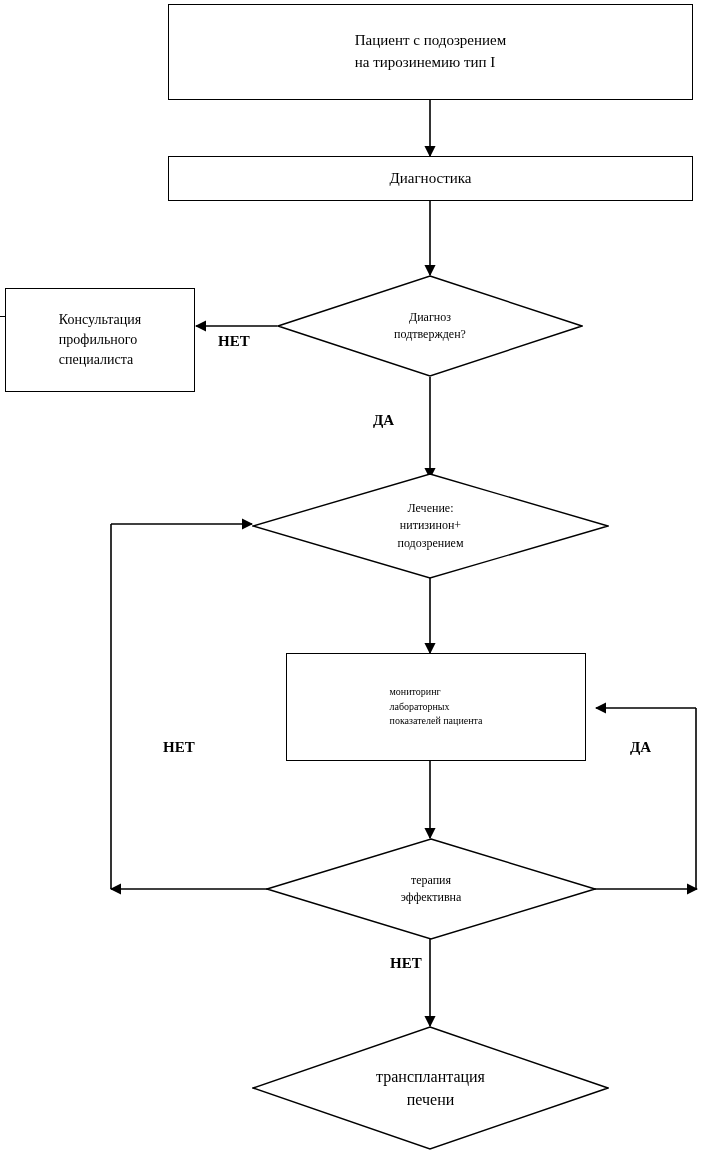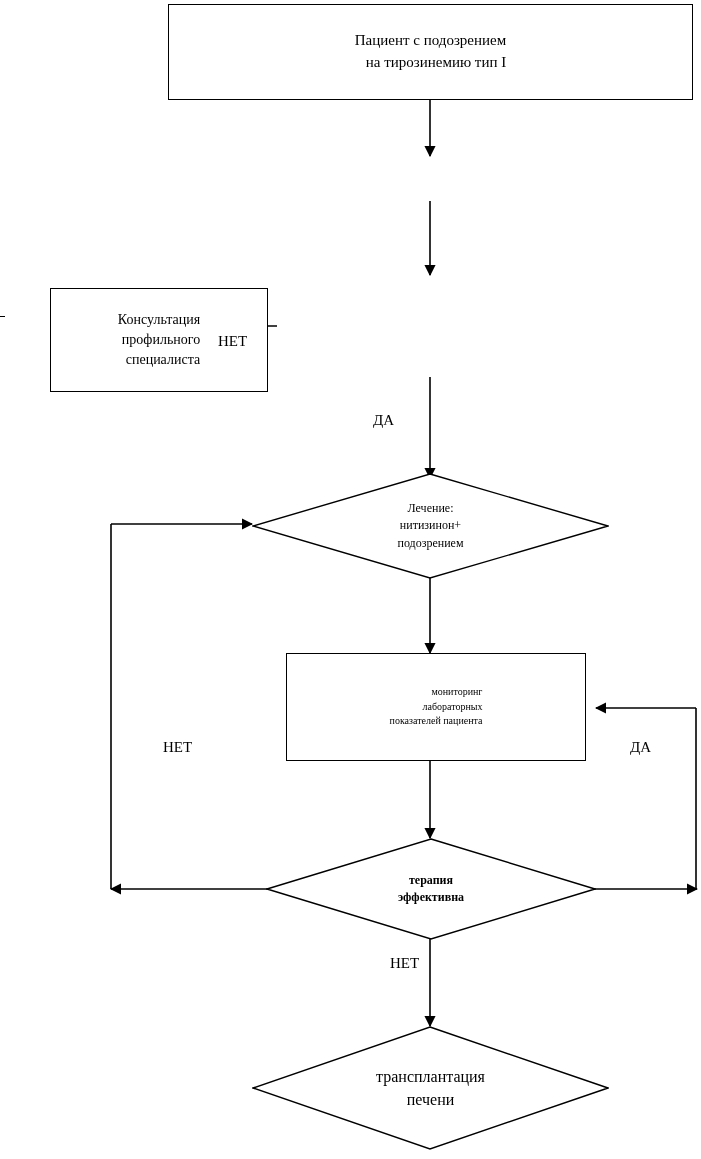--- a/index.html
+++ b/index.html
@@ -17,21 +17,21 @@
     height: 1159px;
     overflow: hidden;
     background: #ffffff;
   }
   .node {
     position: absolute;
     box-sizing: border-box;
     display: flex;
     align-items: center;
     justify-content: center;
-    text-align: right;
+    text-align: left;
     line-height: 1.45;
   }
   .box {
     border: 1px solid #000000;
     background: #ffffff;
   }
   .box .label {
     padding: 2px 6px;
     white-space: pre-line;
   }
@@ -53,21 +53,21 @@
     display: flex;
     align-items: center;
     justify-content: center;
     text-align: center;
     white-space: pre-line;
     line-height: 1.45;
   }
   .edge-label {
     position: absolute;
     font-family: "Liberation Serif", serif;
-    font-weight: normal;
+    font-weight: bold;
     white-space: nowrap;
   }
   #edges {
     position: absolute;
     left: 0;
     top: 0;
   }
   .tick {
     position: absolute;
     background: #000;
@@ -108,48 +108,58 @@
     <line x1="696" y1="708" x2="596" y2="708" stroke="#000" stroke-width="1.6" marker-end="url(#arrow)"></line>
   </svg>
 
   <div class="tick" style="left:0px; top:316px; width:5px; height:1px;"></div>
 
   <div class="node box" style="left:168px; top:4px; width:525px; height:96px; font-size:15px;">
     <div class="label">Пациент с подозрением
 на тирозинемию тип I</div>
   </div>
 
+  <div class="node box" style="left:168px; top:156px; width:525px; height:45px; font-size:15px;">
+    <div class="label">Диагностика</div>
+  </div>
 
-  <div class="node box" style="left:5px; top:288px; width:218px; height:104px; font-size:14px;margin-left:45px;">
+  <div class="node box" style="left:5px; top:288px; width:190px; height:104px; font-size:14px;">
     <div class="label">Консультация
 профильного
 специалиста</div>
   </div>
 
+  <div class="diamond-wrap" style="left:277px; top:275px; width:306px; height:102px;">
+    <svg width="306" height="102">
+      <polygon points="153,1 305,51 153,101 1,51" fill="#ffffff" stroke="#000000" stroke-width="1.4"></polygon>
+    </svg>
+    <div class="diamond-label" style="font-size:12px;">Диагноз
+подтвержден?</div>
+  </div>
 
   <div class="diamond-wrap" style="left:252px; top:473px; width:357px; height:106px;">
     <svg width="357" height="106">
       <polygon points="178,1 356,53 178,105 1,53" fill="#ffffff" stroke="#000000" stroke-width="1.4"></polygon>
     </svg>
     <div class="diamond-label" style="font-size:12px;">Лечение:
 нитизинон+
 подозрением</div>
   </div>
 
   <div class="node box" style="left:286px; top:653px; width:300px; height:108px; font-size:10px;">
     <div class="label">мониторинг
 лабораторных
 показателей пациента</div>
   </div>
 
   <div class="diamond-wrap" style="left:266px; top:838px; width:330px; height:102px;">
     <svg width="330" height="102">
       <polygon points="165,1 329,51 165,101 1,51" fill="#ffffff" stroke="#000000" stroke-width="1.4"></polygon>
     </svg>
-    <div class="diamond-label" style="font-size:12px;font-weight:bold;">терапия
+    <div class="diamond-label" style="font-size:12px;">терапия
 эффективна</div>
   </div>
 
   <div class="diamond-wrap" style="left:252px; top:1026px; width:357px; height:124px;">
     <svg width="357" height="124">
       <polygon points="178,1 356,62 178,123 1,62" fill="#ffffff" stroke="#000000" stroke-width="1.4"></polygon>
     </svg>
     <div class="diamond-label" style="font-size:16px;">трансплантация
 печени</div>
   </div>

